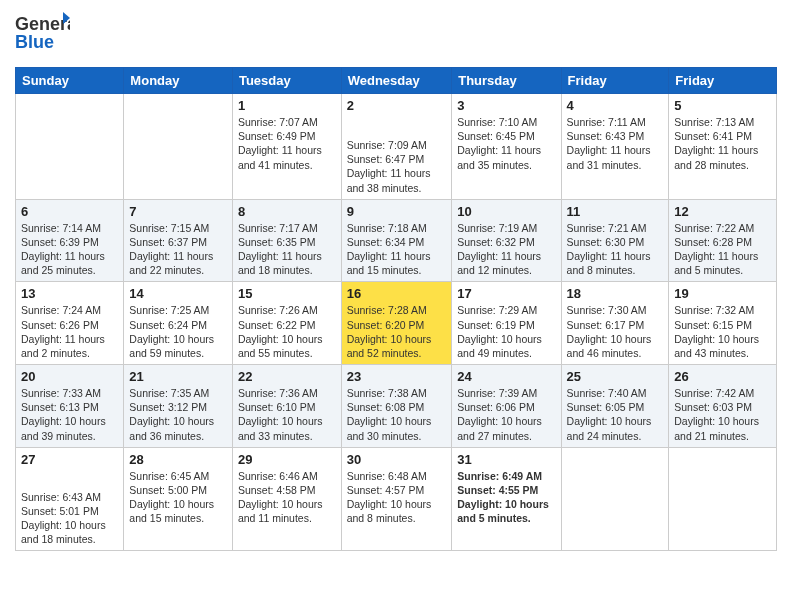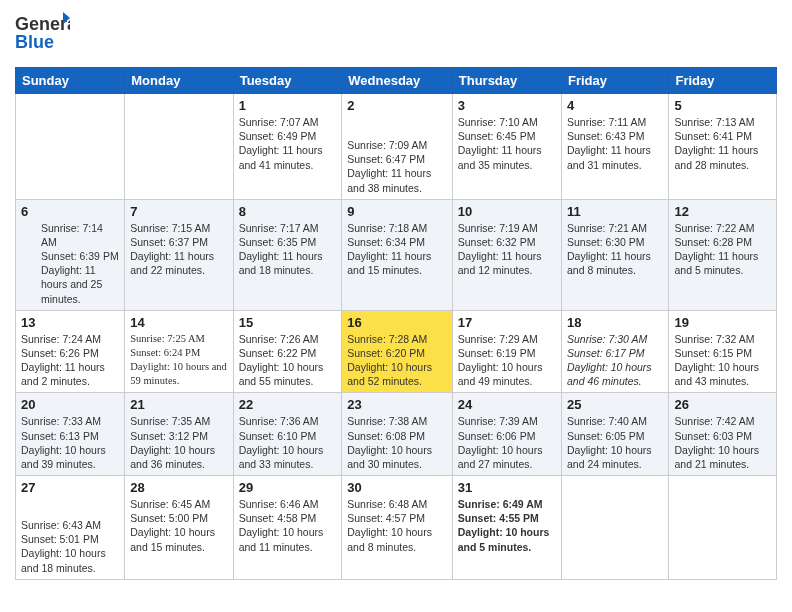--- a/index.html
+++ b/index.html
@@ -147,21 +147,21 @@
           <td style="background-color: rgb(255, 255, 255);">
             <span class="day-num">5</span>
             <div class="cell-content" style="white-space: pre-line;">Sunrise: 7:13 AM
 Sunset: 6:41 PM
 Daylight: 11 hours and 28 minutes.</div>
           </td>
         </tr>
         <tr>
           <td style="background-color: rgb(240, 244, 248);">
             <span class="day-num">6</span>
-            <div class="cell-content" style="white-space: pre-line; margin-left: 20px;">Sunrise: 7:14 AM
+            <div class="cell-content" style="white-space: pre-line;">Sunrise: 7:14 AM
 Sunset: 6:39 PM
 Daylight: 11 hours and 25 minutes.</div>
           </td>
           <td style="background-color: rgb(240, 244, 248);">
             <span class="day-num">7</span>
             <div class="cell-content" style="white-space: pre-line;">Sunrise: 7:15 AM
 Sunset: 6:37 PM
 Daylight: 11 hours and 22 minutes.</div>
           </td>
           <td style="background-color: rgb(240, 244, 248);">
@@ -197,21 +197,21 @@
         </tr>
         <tr>
           <td style="background-color: rgb(255, 255, 255);">
             <span class="day-num">13</span>
             <div class="cell-content" style="white-space: pre-line;">Sunrise: 7:24 AM
 Sunset: 6:26 PM
 Daylight: 11 hours and 2 minutes.</div>
           </td>
           <td style="background-color: rgb(255, 255, 255);">
             <span class="day-num">14</span>
-            <div class="cell-content" style="white-space: pre-line; font-family: Liberation Serif, serif;">Sunrise: 7:25 AM
+            <div class="cell-content" style="white-space: pre-line;">Sunrise: 7:25 AM
 Sunset: 6:24 PM
 Daylight: 10 hours and 59 minutes.</div>
           </td>
           <td style="background-color: rgb(255, 255, 255);">
             <span class="day-num">15</span>
             <div class="cell-content" style="white-space: pre-line;">Sunrise: 7:26 AM
 Sunset: 6:22 PM
 Daylight: 10 hours and 55 minutes.</div>
           </td>
           <td style="background-color: #fde047; margin-top: 35px;">
@@ -221,21 +221,21 @@
 Daylight: 10 hours and 52 minutes.</div>
           </td>
           <td style="background-color: rgb(255, 255, 255);">
             <span class="day-num">17</span>
             <div class="cell-content" style="white-space: pre-line;">Sunrise: 7:29 AM
 Sunset: 6:19 PM
 Daylight: 10 hours and 49 minutes.</div>
           </td>
           <td style="background-color: rgb(255, 255, 255);">
             <span class="day-num">18</span>
-            <div class="cell-content" style="white-space: pre-line; font-style: italic;">Sunrise: 7:30 AM
+            <div class="cell-content" style="white-space: pre-line;">Sunrise: 7:30 AM
 Sunset: 6:17 PM
 Daylight: 10 hours and 46 minutes.</div>
           </td>
           <td style="background-color: rgb(255, 255, 255);">
             <span class="day-num">19</span>
             <div class="cell-content" style="white-space: pre-line;">Sunrise: 7:32 AM
 Sunset: 6:15 PM
 Daylight: 10 hours and 43 minutes.</div>
           </td>
         </tr>

